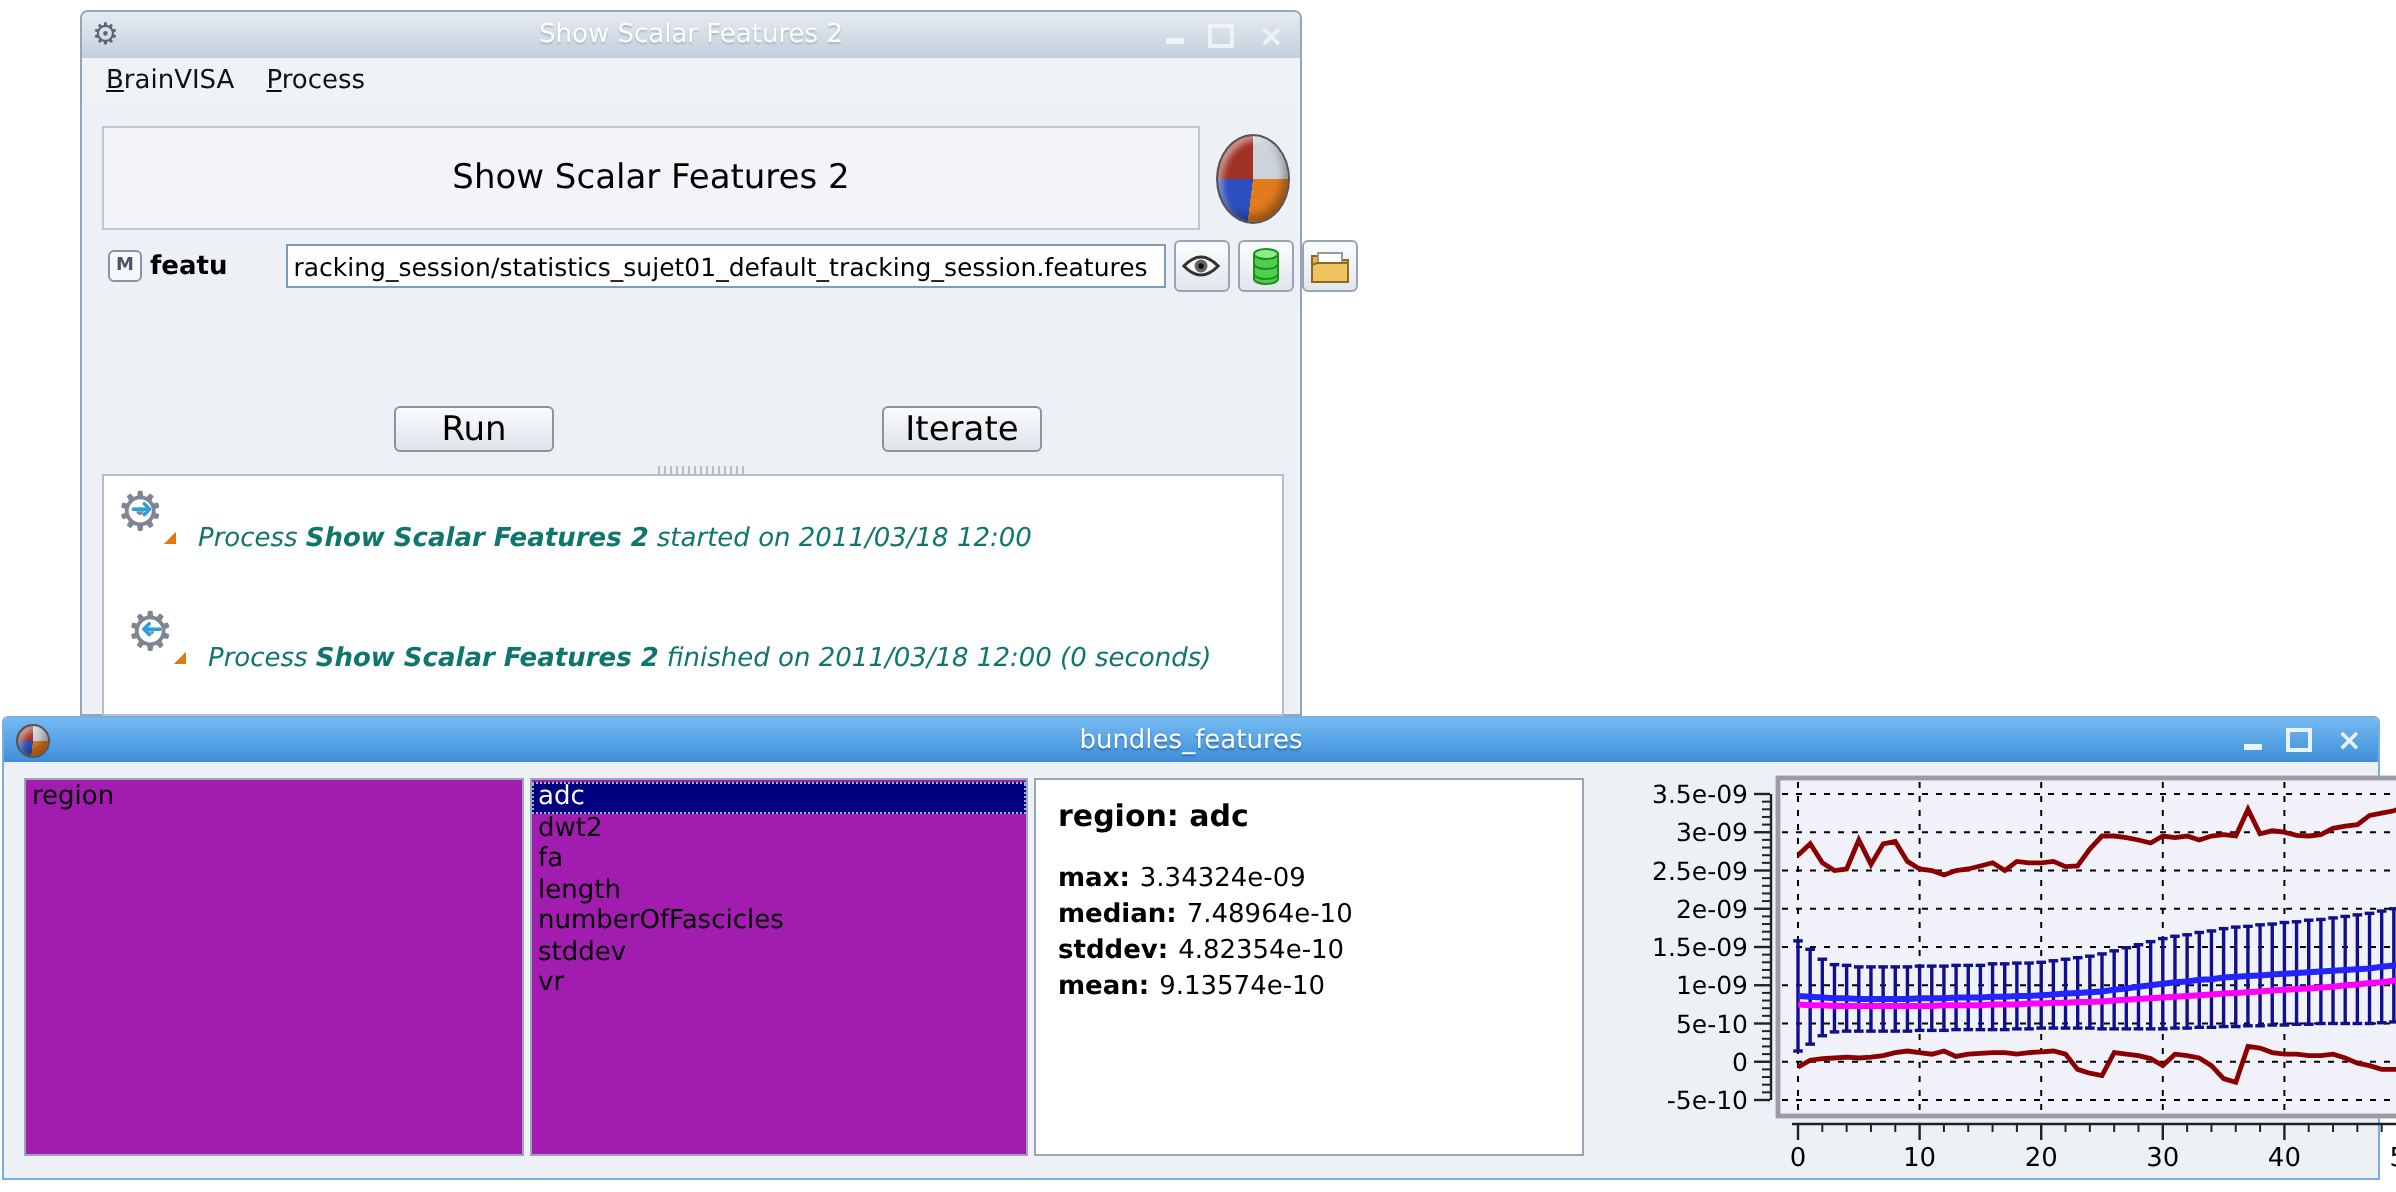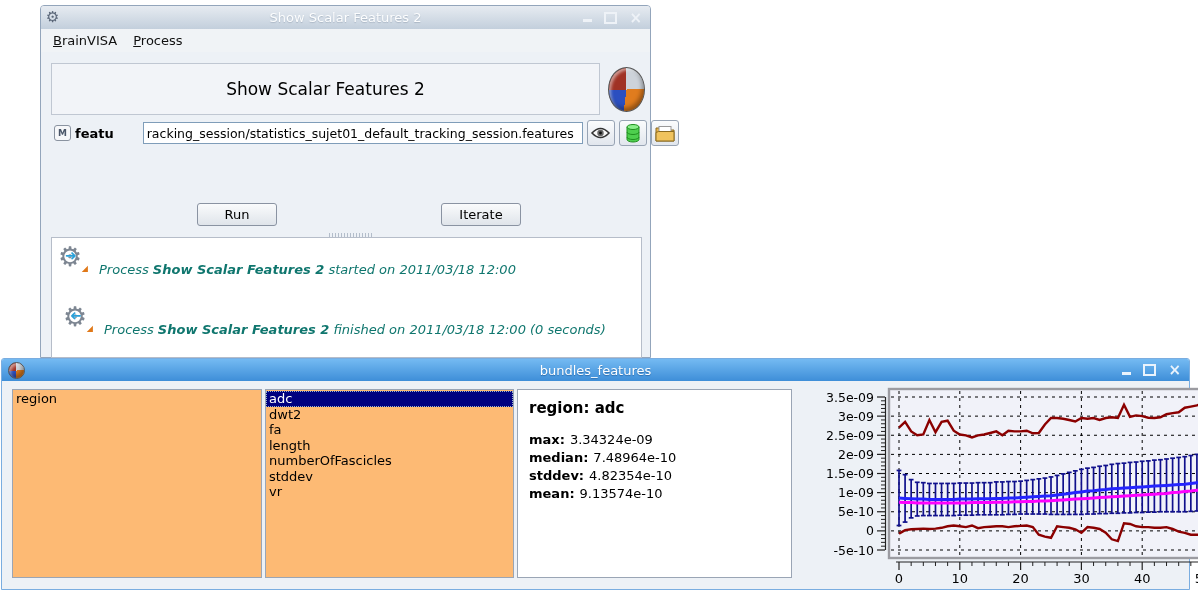--- a/index.html
+++ b/index.html
@@ -36,21 +36,21 @@
   .m-badge{width:15px;height:14px;border:1px solid #8a93a0;border-radius:3px;background:#f6f7f9;
            font-size:9px;font-weight:bold;color:#4a5668;display:flex;align-items:center;justify-content:center;}
   .param-label{font-weight:bold;font-size:13px;color:#000;}
   .param-input{width:432px;height:20px;border:1px solid #7f9db9;background:#fff;font-family:"DejaVu Sans",sans-serif;
                font-size:12.5px;padding:0 3px;color:#000;margin-left:25px;}
   .sm-btn{width:26px;height:24px;border:1px solid #98a4b4;border-radius:3px;
           background:linear-gradient(180deg,#fbfcfd,#e1e6ed);display:flex;align-items:center;justify-content:center;}
 
   .cmd-btn{position:absolute;top:197px;width:80px;height:23px;border:1px solid #8a93a2;border-radius:3px;
            background:linear-gradient(180deg,#fafbfc,#dfe4ea);font-family:"DejaVu Sans",sans-serif;
-           font-size:13px;color:#000;display:flex;align-items:center;justify-content:center;}
+           font-size:17px;color:#000;display:flex;align-items:center;justify-content:center;}
   #run-btn{left:156px;} #iterate-btn{left:400px;}
   .splitter{position:absolute;left:288px;top:227px;width:44px;height:4px;
             background:repeating-linear-gradient(90deg,#b3bdca 0 1px,transparent 1px 3px);}
 
   .log-panel{position:absolute;left:10px;top:231px;width:591px;height:121px;background:#fff;
              border:1px solid #b6bdc9;box-sizing:border-box;overflow:hidden;}
   .log-entry{position:absolute;}
   .gear-wrap{position:absolute;width:32px;height:32px;}
   .gear{font-size:27px;line-height:30px;color:#7d8692;}
   .gear-arrow{position:absolute;left:7px;top:5px;font-size:14px;color:#2aa0d8;text-shadow:0 0 1px #fff;}
@@ -62,21 +62,21 @@
   
   #win2{position:absolute;left:1px;top:358px;width:1189px;height:232px;background:#edf1f6;
         border:1px solid #7aade0;border-radius:3px 3px 0 0;box-sizing:border-box;z-index:5;}
   .tb2{height:22px;background:linear-gradient(180deg,#74baf2,#3e8ed8);border-radius:2px 2px 0 0;
        position:relative;display:flex;align-items:center;}
   .tb2 .tb-title{position:absolute;left:0;right:0;text-align:center;color:#fff;font-size:13px;
        text-shadow:0 1px 1px #2d6eae;}
   #logo2{width:15px;height:15px;margin-left:6px;z-index:2;}
   .tb2 .tb-btns{color:#eaf3fc;}
 
-  .listbox{position:absolute;top:30px;height:189px;background:#fdba74;border:1px solid #9aa5b5;
+  .listbox{position:absolute;top:30px;height:189px;background:#a21caf;border:1px solid #9aa5b5;
            box-sizing:border-box;font-size:13px;overflow:hidden;padding-top:1px;}
   #list1{left:10px;width:250px;} #list2{left:263px;width:249px;}
   .li{padding:0 3px;height:15.5px;line-height:15.5px;color:#000;white-space:nowrap;}
   .li.selected{background:#000080;color:#fff;outline:1px dotted #9ab4cc;outline-offset:-1px;}
 
   #stats{position:absolute;left:515px;top:30px;width:275px;height:189px;background:#fff;
          border:1px solid #9aa5b5;box-sizing:border-box;padding:9px 11px;}
   #stats .stats-heading{font-size:15px;font-weight:bold;margin-bottom:14px;color:#000;}
   .stat-row{font-size:13px;line-height:18px;color:#000;white-space:nowrap;}
   .stat-row .sl{font-weight:bold;margin-right:5px;}

